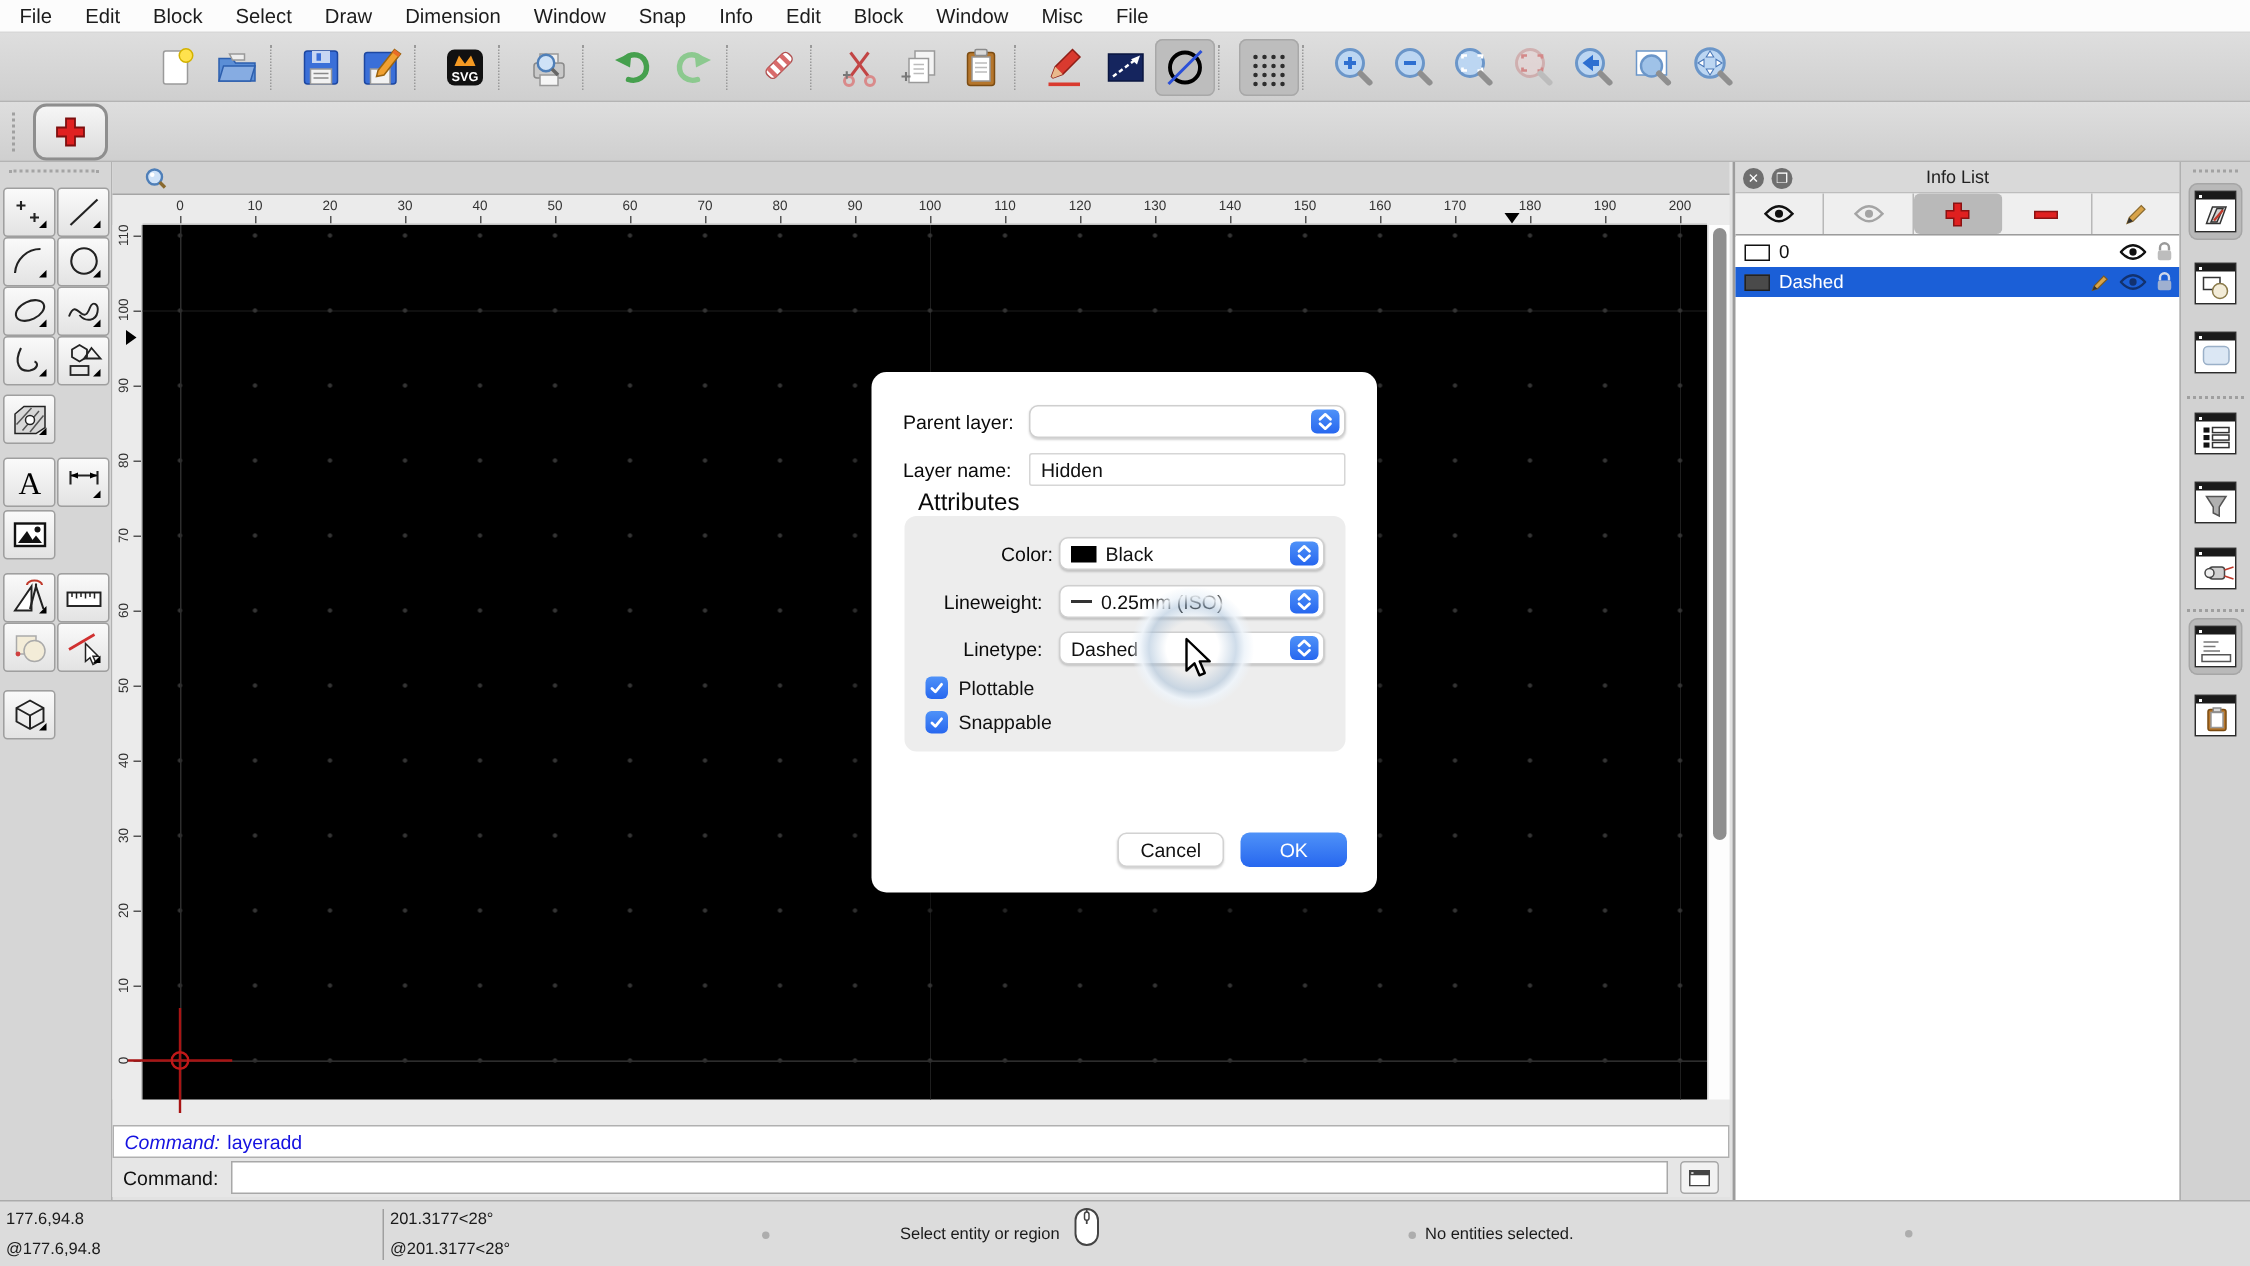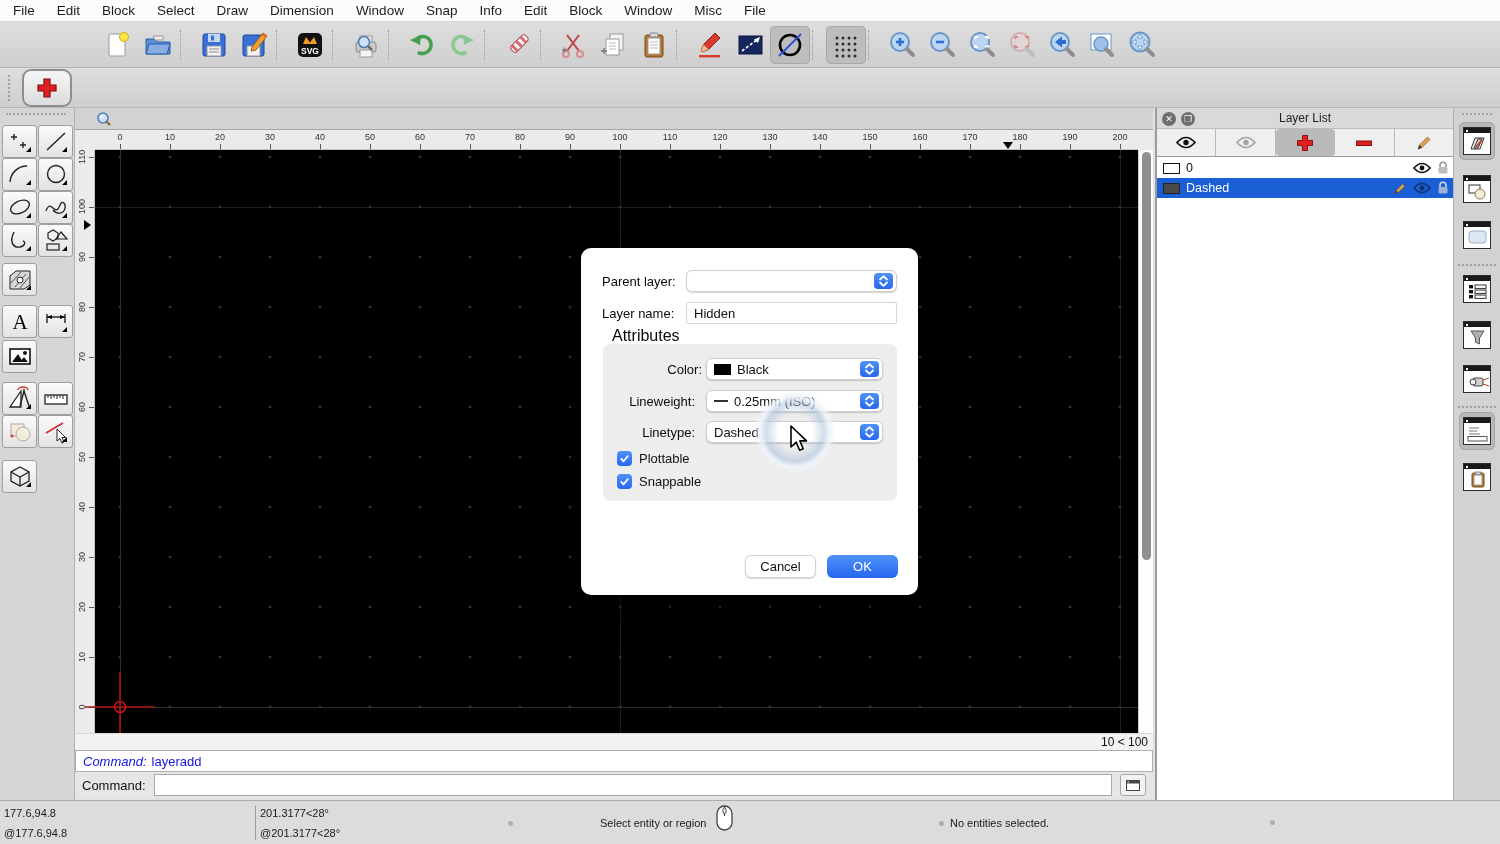--- a/index.html
+++ b/index.html
@@ -559,23 +559,20 @@
             <line x1="35" y1="0" x2="35" y2="70" stroke="#a81414" stroke-width="1.6"></line>
             <circle cx="35" cy="35" r="5.5" fill="none" stroke="#c01818" stroke-width="1.6"></circle>
           </svg>
       </div>
     </div>
 
     <div id="vscroll">
       <div id="vthumb"></div>
     </div>
 
-    <div id="bottomstrip">
-      <span>10 &lt; 100</span>
-    </div>
 
     <div id="cmdhist">
       <span class="lbl">Command:</span>
       <span>layeradd</span>
     </div>
     <div id="cmdrow">
       <span style="font-size:13px">Command:</span>
       <input id="cmdinput" value="" style="">
       <div id="cmdwinbtn">
         <span>
@@ -586,21 +583,21 @@
             </svg>
           </span>
       </div>
     </div>
   </div>
 
   <div id="right-dock" class="abs">
     <div id="ll-header">
       <div class="winbtn" style="left:5px">✕</div>
       <div class="winbtn" style="left:24px">❐</div>
-      <div id="ll-title">Layer List</div>
+      <div id="ll-title">Info List</div>
     </div>
     <div id="ll-toolbar">
       <div class="ll-cell">
           <span>
             <svg width="20" height="13" viewBox="0 0 20 13">
               <path d="M1 6.5 Q10 -3.5 19 6.5 Q10 16.5 1 6.5Z" fill="none" stroke="#111" stroke-width="1.7"></path>
               <circle cx="10" cy="6.5" r="2.7" fill="#111"></circle>
             </svg>
           </span>
         </div>

